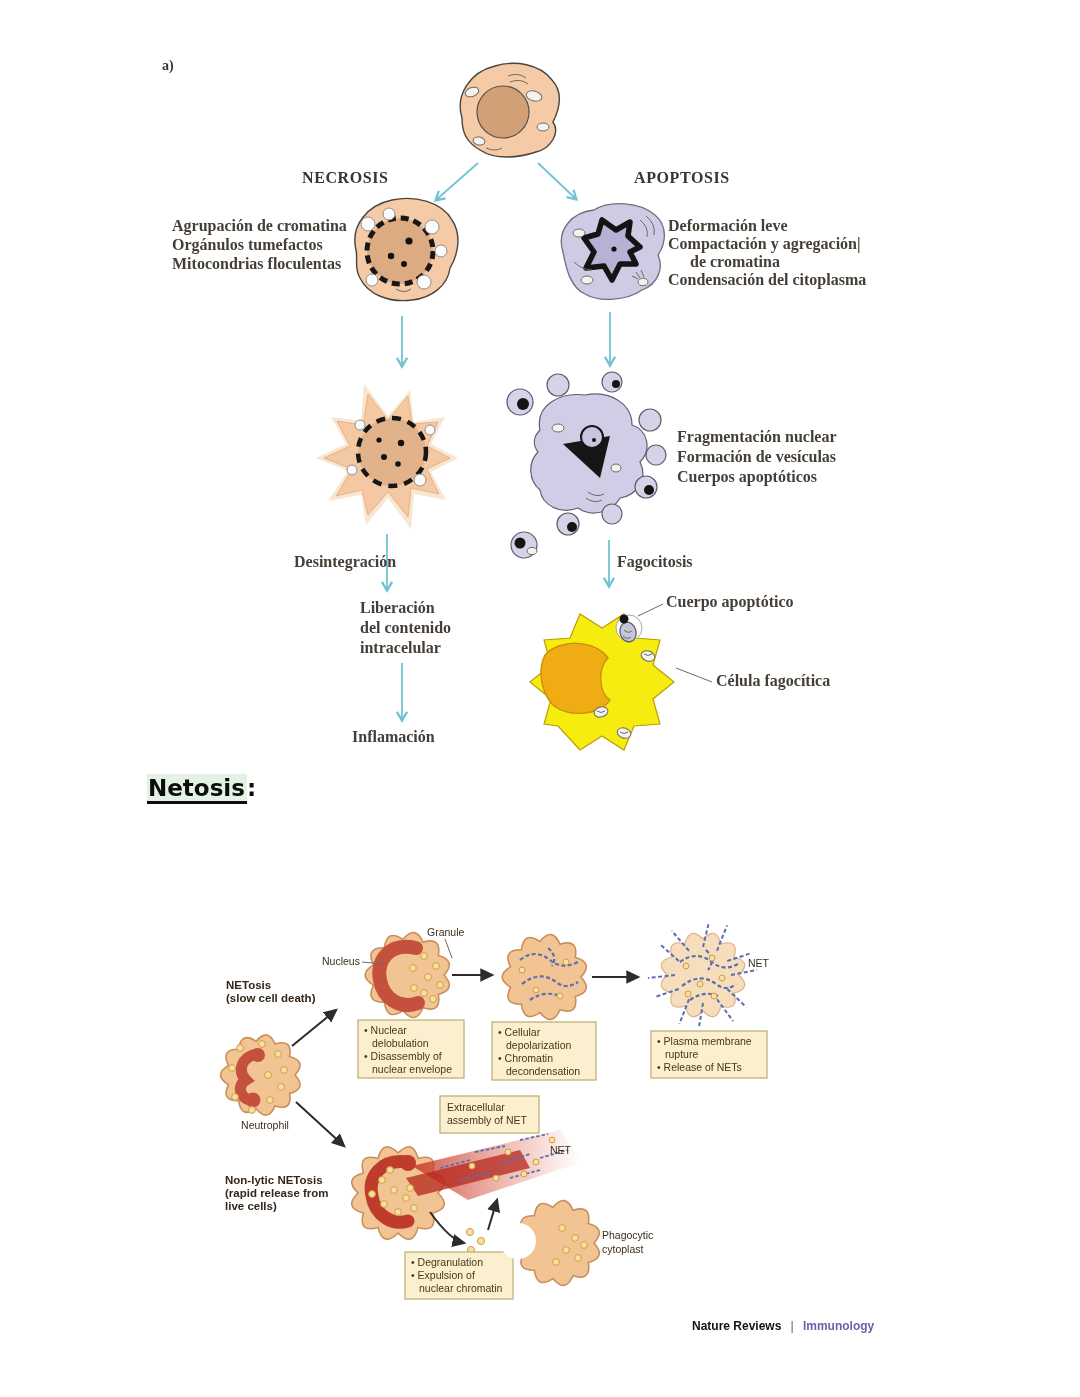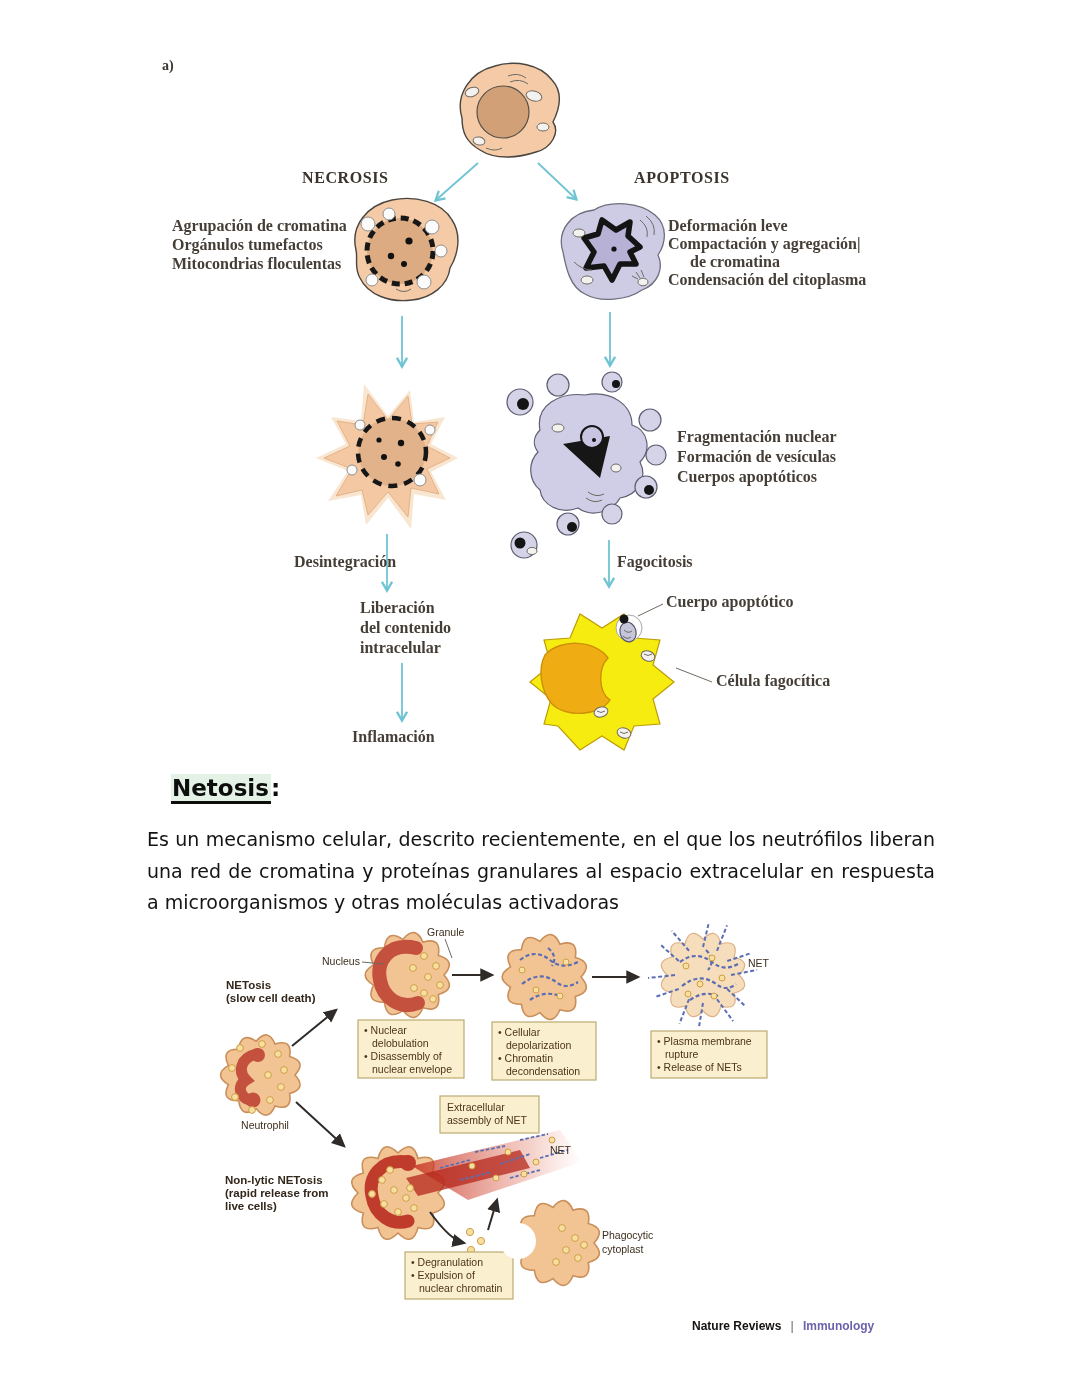--- a/index.html
+++ b/index.html
@@ -22,21 +22,21 @@
   .pcell-light{fill:#f6ddbb;stroke:#ddb187;stroke-width:1.2;}
   .granule{fill:#f7dfa0;stroke:#cf9d45;stroke-width:1;}
   .box{fill:#faf0cf;stroke:#bcab72;stroke-width:1.2;}
   .teal{stroke:#6fc4d4;stroke-width:1.8;fill:none;}
   .barrow{stroke:#2e2b28;stroke-width:2;fill:none;}
   .conn{stroke:#6f6a64;stroke-width:1;fill:none;}
   .chrom{stroke:#5b6db3;stroke-width:2.2;fill:none;stroke-dasharray:4 2.5;}
   .vac{fill:#fbfbfb;stroke:#8f8f8f;stroke-width:1;}
   .org{fill:#f4f2ef;stroke:#6f6a64;stroke-width:1;}
   
-  .heading{position:absolute;left:147px;top:775px;font-size:23px;font-weight:700;color:#0d0d0d;margin-left:24px;}
+  .heading{position:absolute;left:147px;top:775px;font-size:23px;font-weight:700;color:#0d0d0d;}
   .heading .hl{background:#e4f2e5;padding:1px 2px 0 1px;border-bottom:3px solid #0d0d0d;}
   .para{position:absolute;left:147px;top:824px;width:788px;font-size:19px;line-height:31.5px;
         color:#141414;text-align:justify;-moz-text-align-last:left;text-align-last:left;}
 </style>
 </head>
 <body>
 
 <div id="page">
 
 <svg id="art" width="1080" height="1397" viewBox="0 0 1080 1397">
@@ -399,15 +399,14 @@
     <text x="692" y="1330">
       <tspan class="credit-b">Nature Reviews</tspan>
       <tspan class="credit-s" dx="4">|</tspan>
       <tspan class="credit-j" dx="4">Immunology</tspan>
     </text>
   </g>
 </svg>
 
 <div class="heading"><span class="hl"><span>Netosis</span></span><span>:</span></div>
 
-<div class="para">Es un mecanismo celular, descrito recientemente, en el que los neutrófilos liberan una red de cromatina y proteínas granulares al espacio extracelular en respuesta a microorganismos y otras moléculas activadoras</div>
 
 </div>
 
 </body></html>

